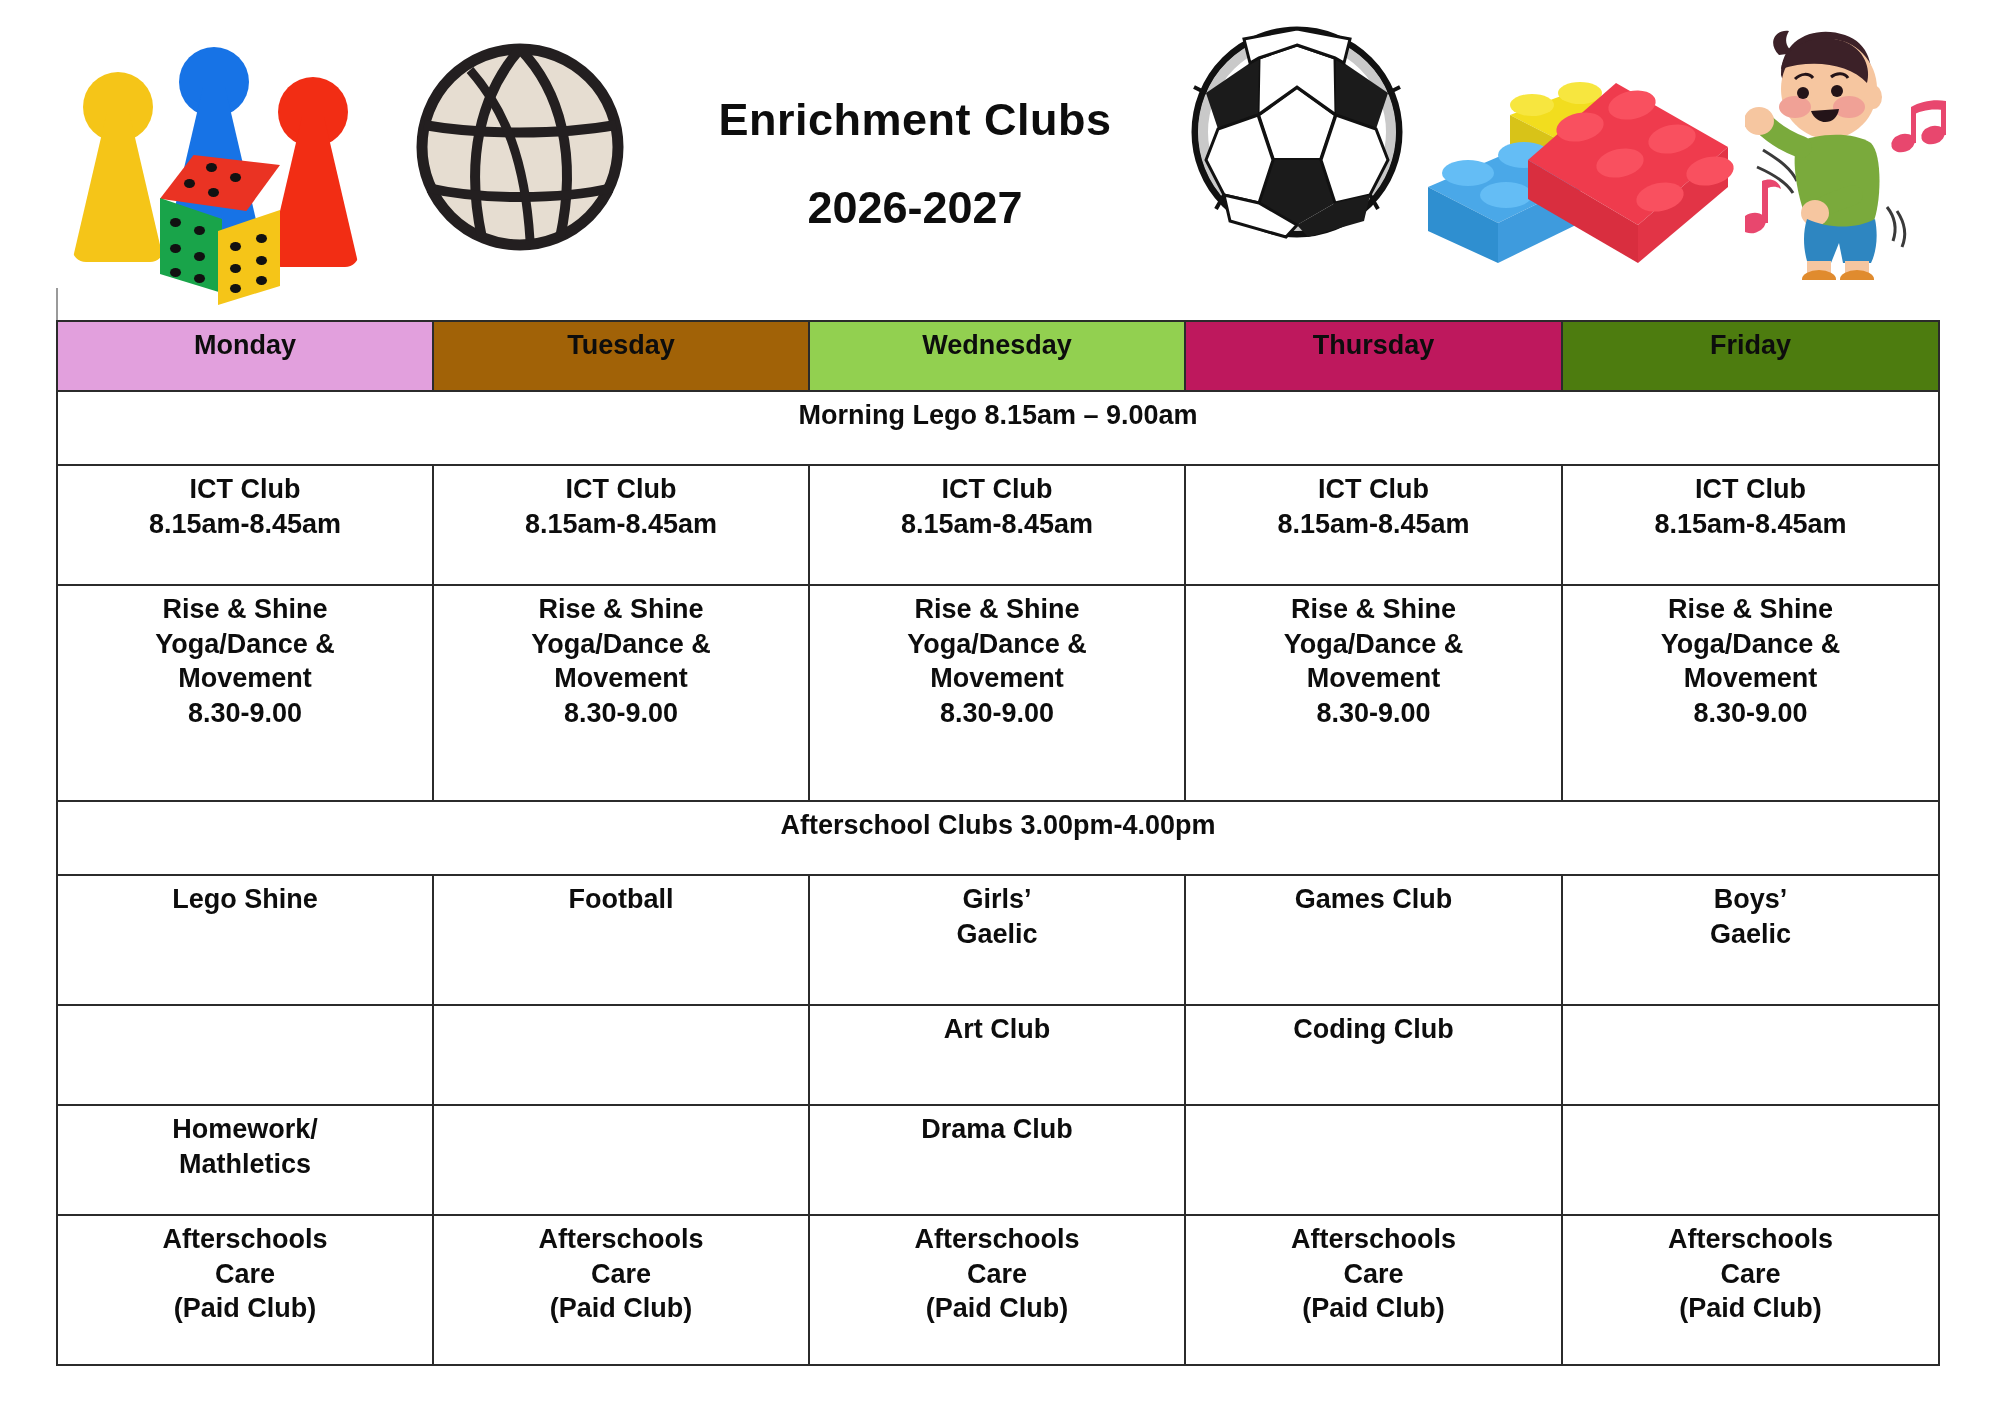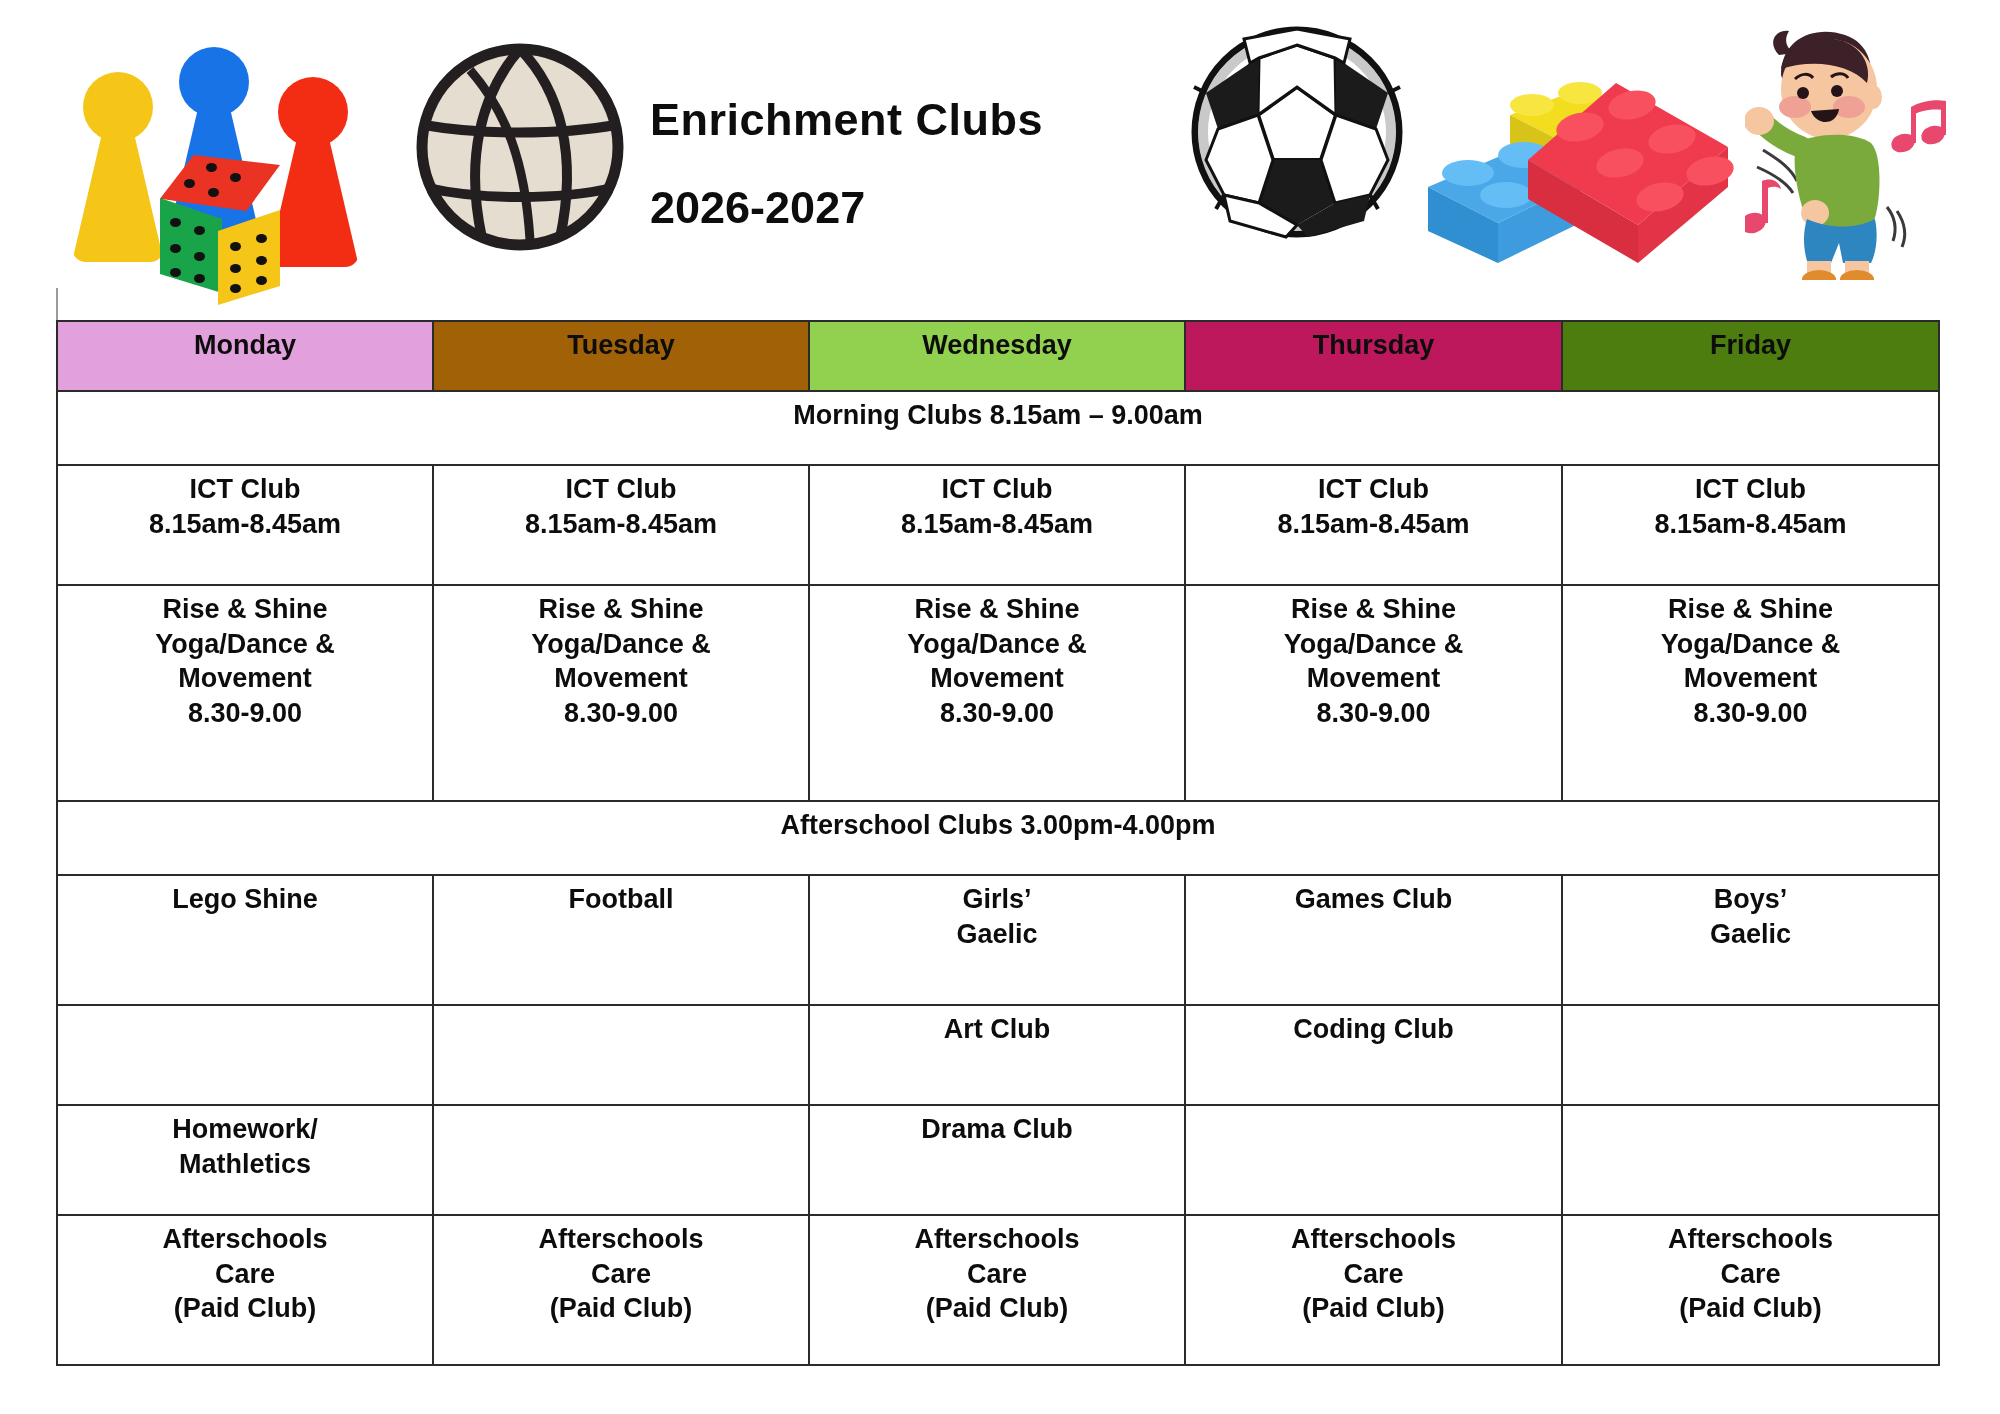--- a/index.html
+++ b/index.html
@@ -86,20 +86,21 @@
 
   
   .boy { left: 1745px; top: 15px; width: 240px; height: 265px; }
 
   
   .title-block {
     position: absolute;
     left: 650px;
     top: 95px;
     width: 530px;
+    text-align: center;
   }
   .title-main {
     font-size: 45px;
     font-weight: bold;
     letter-spacing: 0.5px;
     color: #0d0d0d;
     line-height: 1.1;
   }
   .title-sub {
     font-size: 45px;
@@ -346,21 +347,21 @@
     </colgroup>
     <tbody id="tbody">
         <tr>
           <td class="dayhead" style="background: rgb(226, 160, 221);">Monday</td>
           <td class="dayhead" style="background: #a16207;">Tuesday</td>
           <td class="dayhead" style="background: rgb(146, 208, 80);">Wednesday</td>
           <td class="dayhead" style="background: #be185d;">Thursday</td>
           <td class="dayhead" style="background: #4d7c0f;">Friday</td>
         </tr>
         <tr>
-          <td class="section" colspan="5">Morning Clubs 8.15am – 9.00am</td>
+          <td class="section" colspan="5">Morning Lego 8.15am – 9.00am</td>
         </tr>
         <tr>
           <td class="r-ict">
             <span class="cell-line">ICT Club</span>
             <span class="cell-line">8.15am-8.45am</span>
           </td>
           <td class="r-ict">
             <span class="cell-line">ICT Club</span>
             <span class="cell-line">8.15am-8.45am</span>
           </td>

